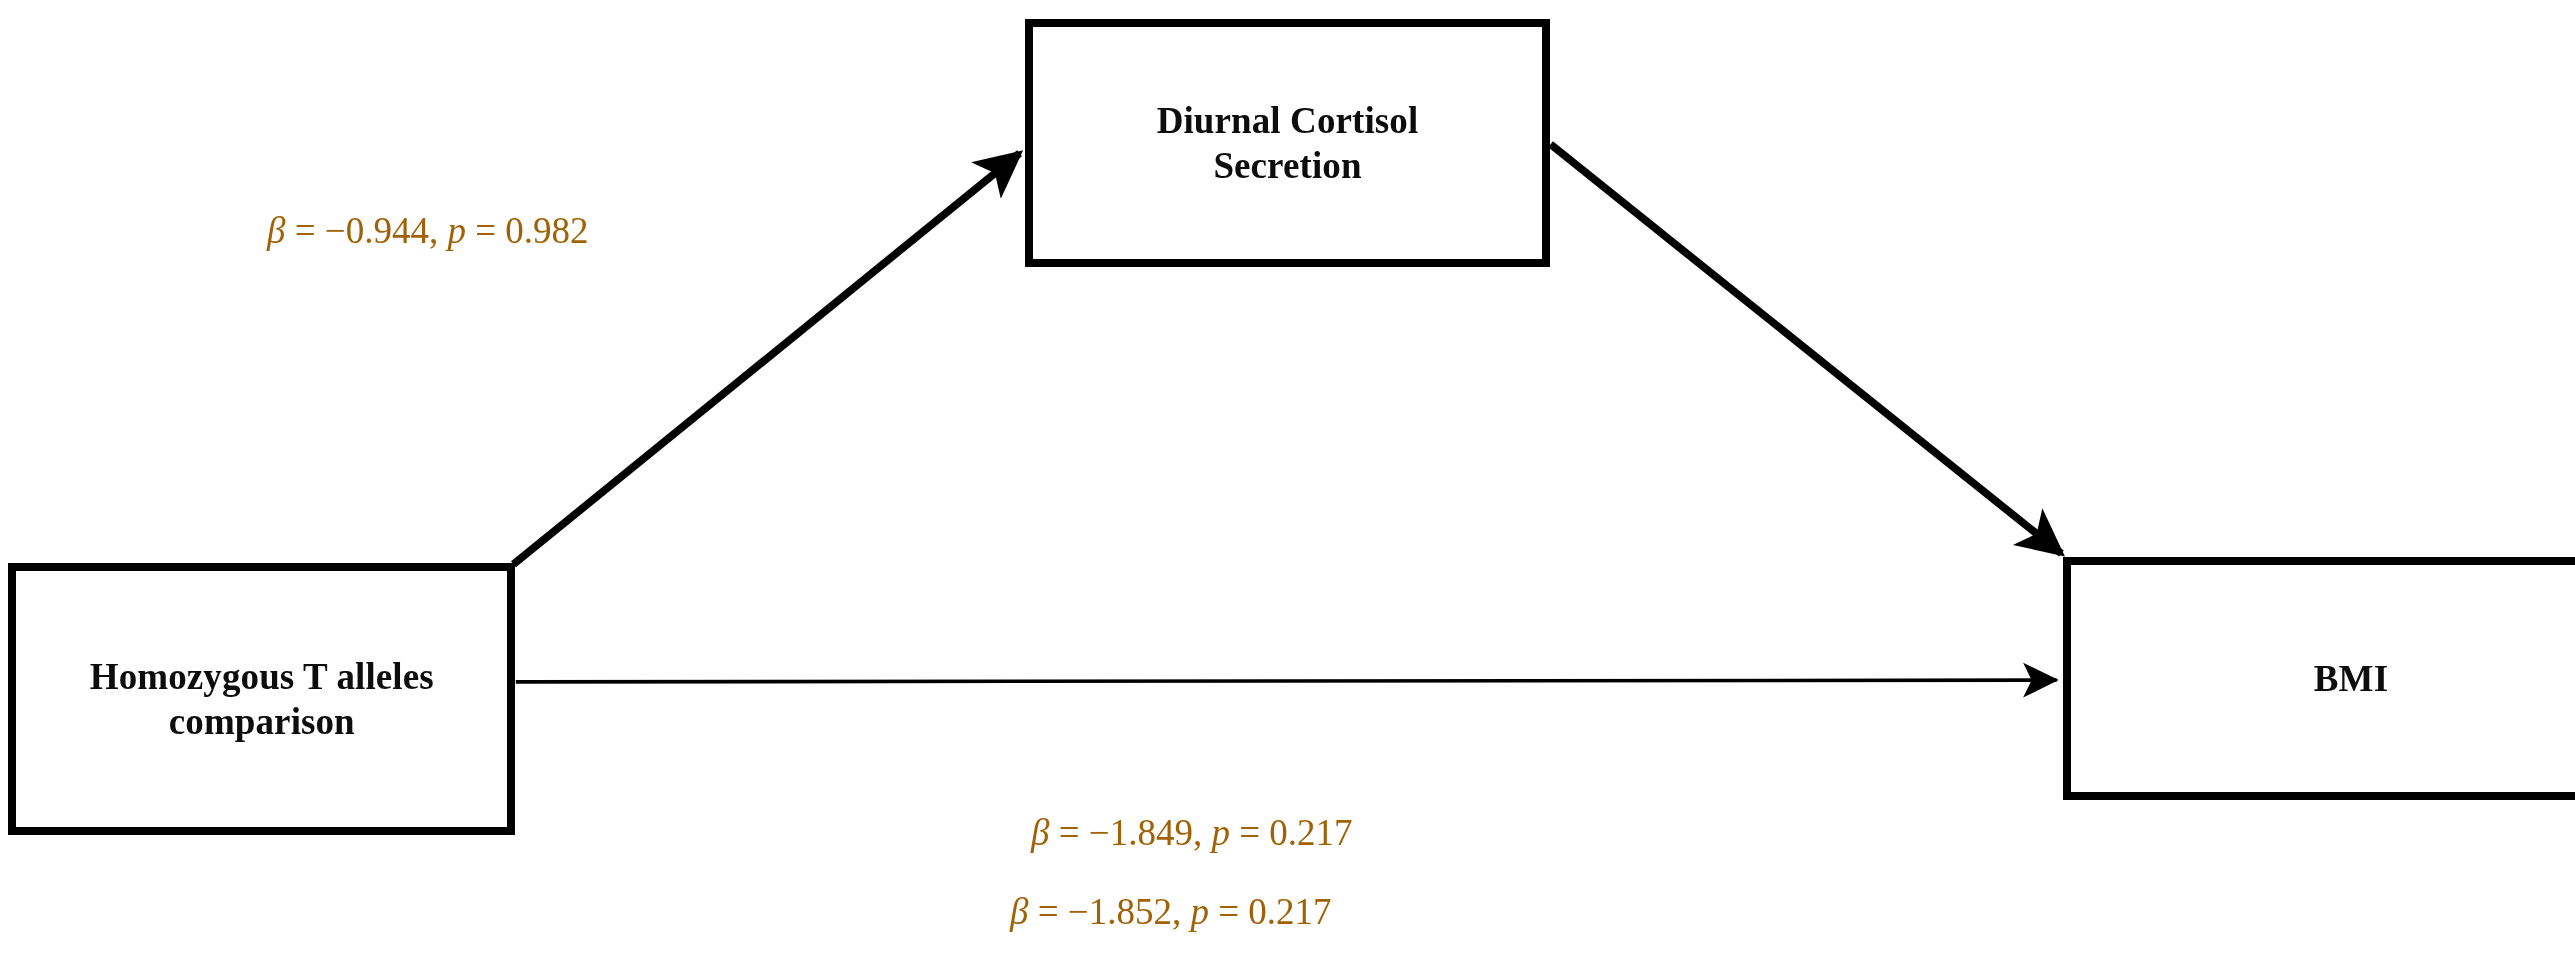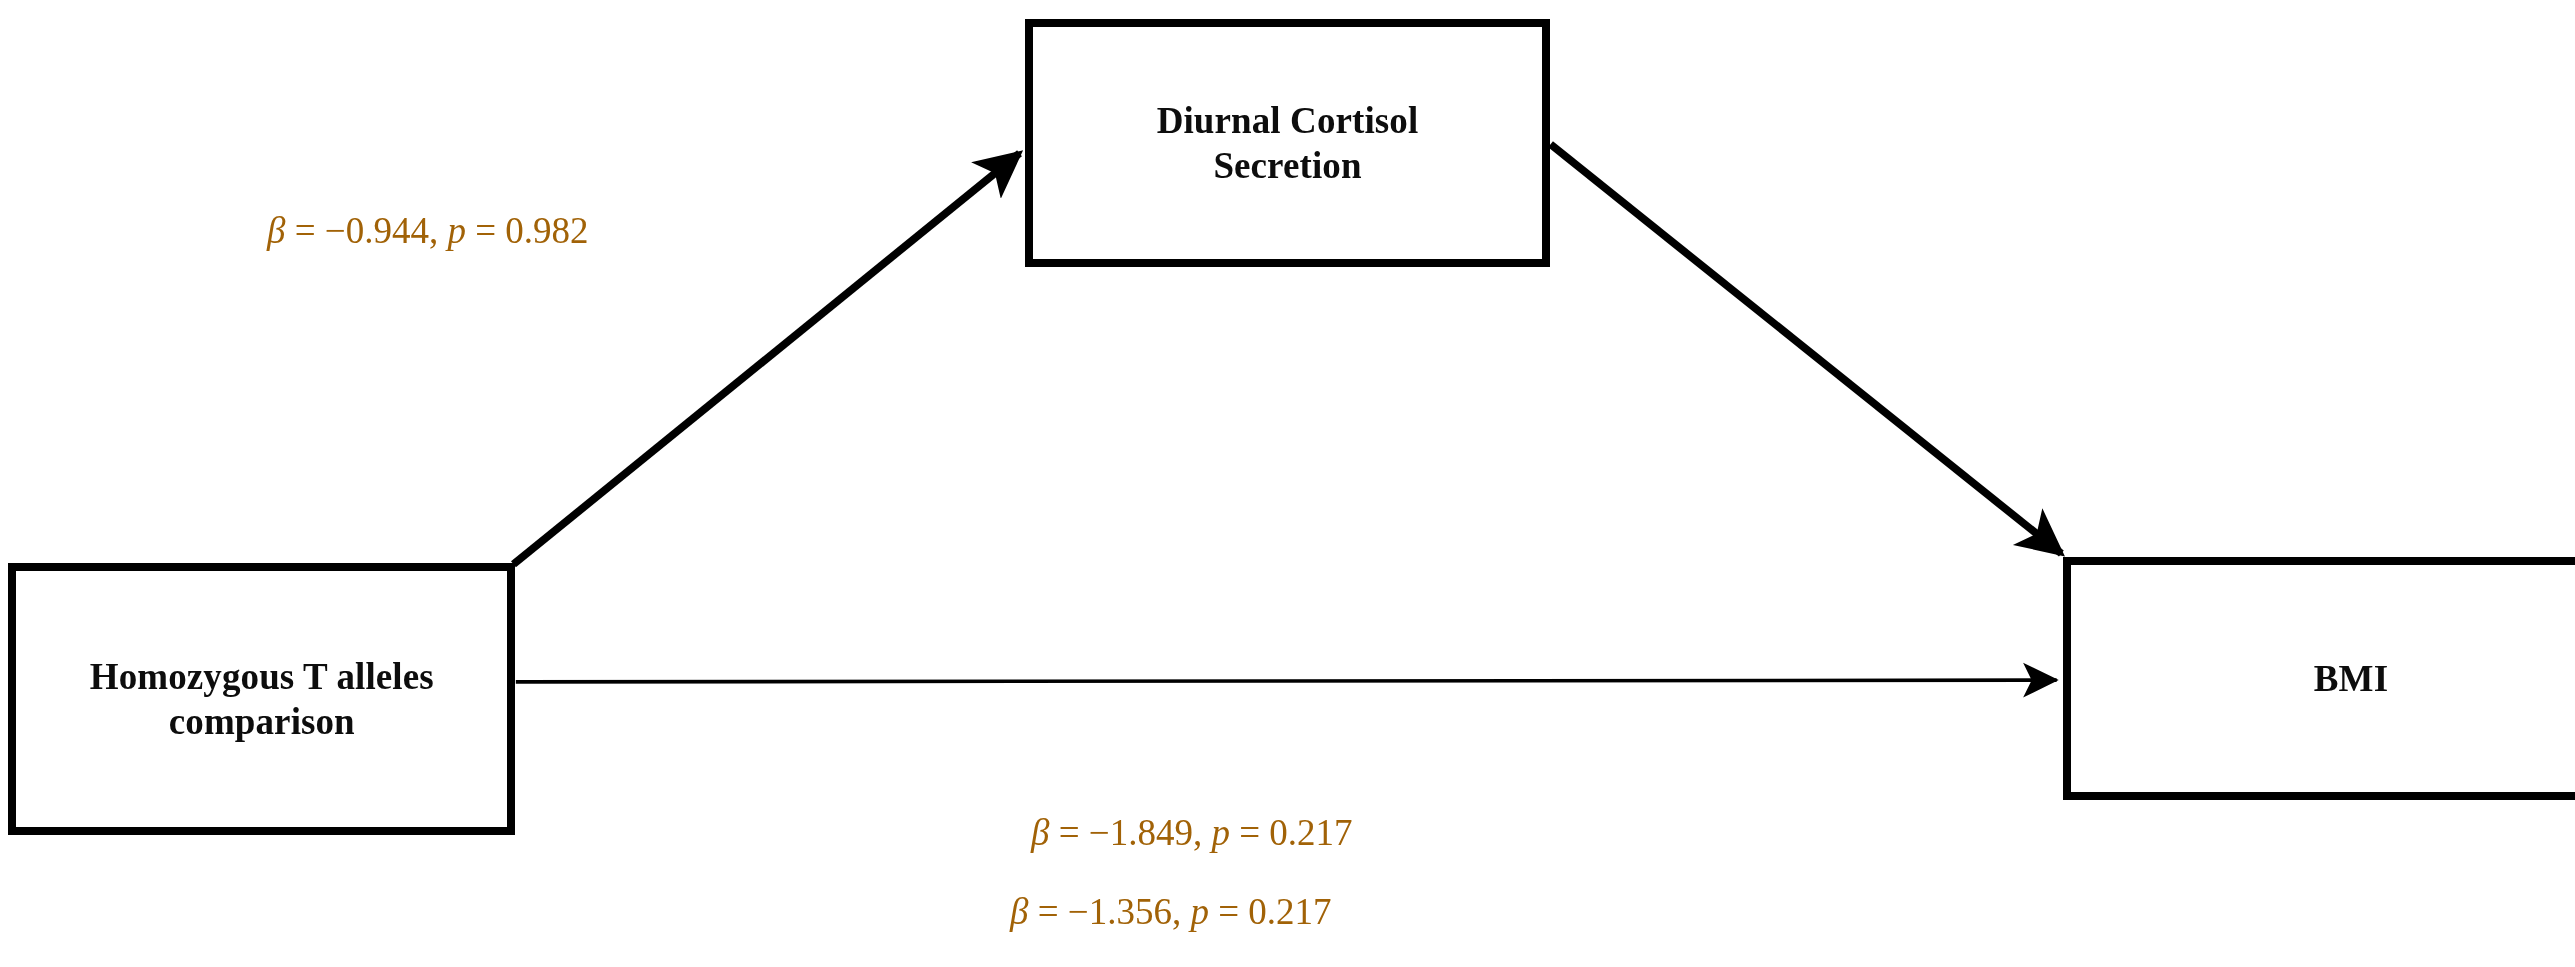--- a/index.html
+++ b/index.html
@@ -118,17 +118,17 @@
   <div class="path-label" id="label-a">
     <i>β</i><span> = </span><span>−0.944</span><span>, </span><i>p</i><span> = </span><span>0.982</span>
   </div>
 
 
   <div class="path-label" id="label-c1">
     <i>β</i><span> = </span><span>−1.849</span><span>, </span><i>p</i><span> = </span><span>0.217</span>
   </div>
 
   <div class="path-label" id="label-c2">
-    <i>β</i><span> = </span><span>−1.356</span><span>, </span><i>p</i><span> = </span><span>0.217</span>
+    <i>β</i><span> = </span><span>−1.852</span><span>, </span><i>p</i><span> = </span><span>0.217</span>
   </div>
 
 </div>
 
 
 </body></html>

